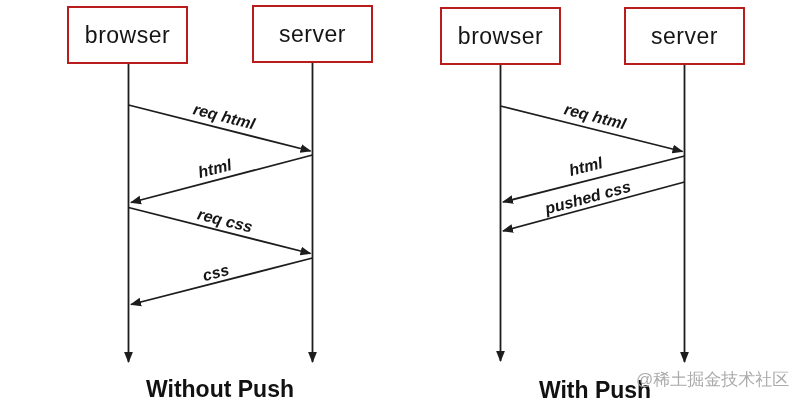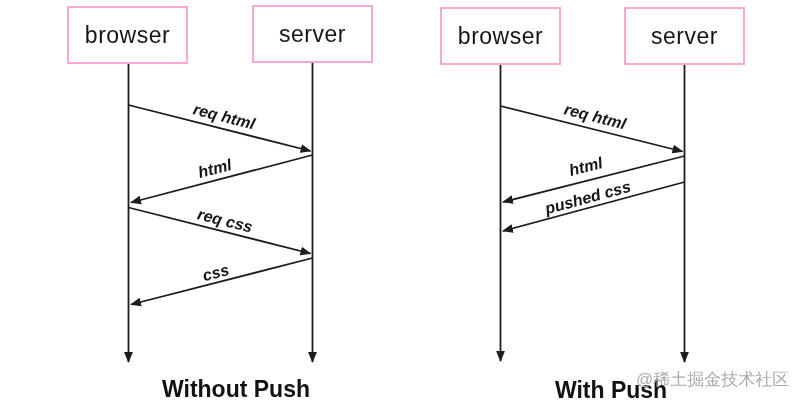--- a/index.html
+++ b/index.html
@@ -15,21 +15,21 @@
   .layer {
     position: absolute;
     left: 0; top: 0;
     width: 800px; height: 402px;
   }
   .actor-box {
     position: absolute;
     width: 121px;
     height: 58px;
     box-sizing: border-box;
-    border: 2px solid #f9a8d4;
+    border: 2px solid #b91c1c;
     background: #ffffff;
     display: flex;
     align-items: center;
     justify-content: center;
   }
   .actor-label {
     font-size: 23px;
     font-weight: 400;
     letter-spacing: 0.5px;
     color: #151515;
@@ -60,21 +60,20 @@
   .lbl-html-2      { left: 586px; top: 167px; }
   .lbl-pushed-css-2{ left: 588px; top: 198px; }
 
   .diagram-title {
     position: absolute;
     transform: translateX(-50%);
     font-size: 23px;
     font-weight: bold;
     white-space: nowrap;
     color: #111111;
-    margin-left: 16px;
   }
   .title-left  { left: 220px; top: 376px; }
   .title-right { left: 595px; top: 377px; }
 
   .watermark {
     position: absolute;
     left: 636px;
     top: 368px;
     font-size: 17px;
     color: #ababab;

